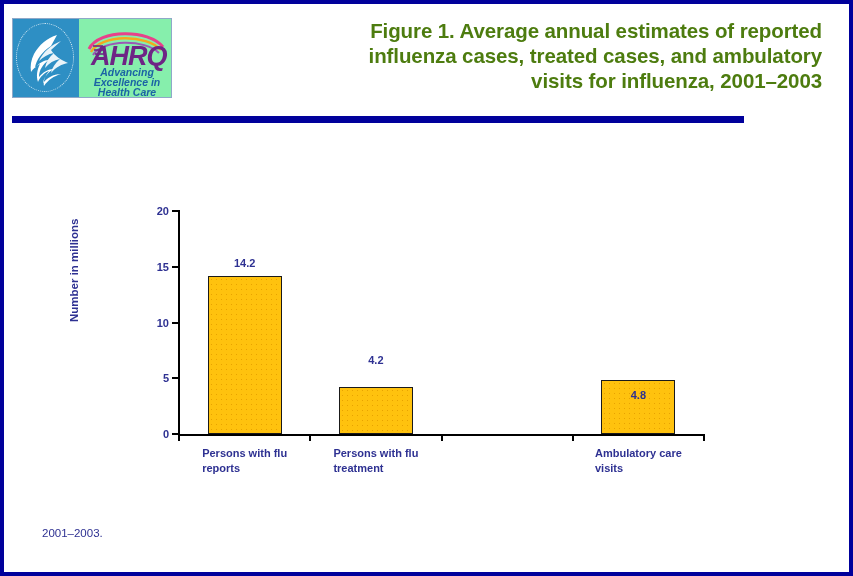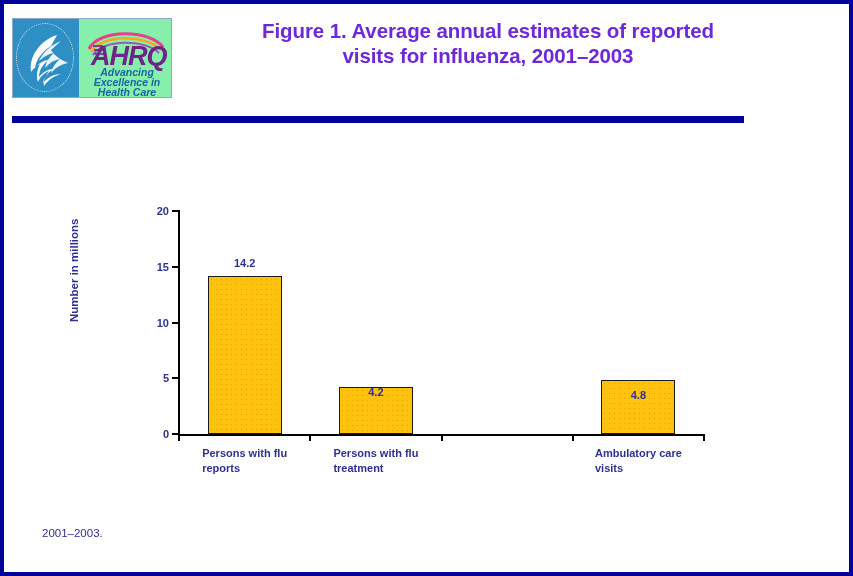--- a/index.html
+++ b/index.html
@@ -46,23 +46,23 @@
   #hhs-seal svg{position:absolute;left:4px;top:6px;}
   #ahrq-block{
     position:relative;
     flex:1 1 auto;
     background:#86efac;
     overflow:hidden;
   }
   #ahrq-block svg{position:absolute;left:0;top:0;}
 
   #fig-title{
-    position:absolute;left:159px;top:14px;width:650px;
-    text-align:center;
-    color:#6d28d9;
+    position:absolute;left:168px;top:14px;width:650px;
+    text-align:right;
+    color:#4d7c0f;
     font-size:20.5px;
     font-weight:bold;
     line-height:25px;
     letter-spacing:-.1px;
   }
   #header-rule{
     position:absolute;left:8px;top:112px;
     width:732px;height:7px;
     background:#00009B;
   }
@@ -172,20 +172,21 @@
             <text x="48" y="67" font-size="10.5">Excellence in</text>
             <text x="48" y="77" font-size="10.5">Health Care</text>
           </g>
         </svg>
       </div>
 
     </div>
 
     <div id="fig-title">
       <div>Figure 1. Average annual estimates of reported</div>
+      <div>influenza cases, treated cases, and ambulatory</div>
       <div>visits for influenza,  2001–2003</div>
     </div>
 
     <div id="header-rule"></div>
   </div>
 
   <div id="chart">
 
     <div id="y-axis-title">Number in millions</div>
 
@@ -208,21 +209,21 @@
         <div class="xtick" style="left: 261.5px;"></div>
         <div class="xtick" style="left: 392.75px;"></div>
         <div class="xtick" style="left: 524px;"></div>
         <div class="bar" style="left: 28.625px; width: 74px; height: 158.33px;"></div>
         <div class="bar-value" style="left: 65.625px; top: 45.67px;">14.2</div>
         <div class="cat-label" style="left: 65.625px; top: 235px;">
           <div>Persons with flu</div>
           <div>reports</div>
         </div>
         <div class="bar" style="left: 159.875px; width: 74px; height: 46.83px;"></div>
-        <div class="bar-value" style="left: 196.875px; top: 175px;">4.2</div>
+        <div class="bar-value" style="left: 196.875px; top: 143px;">4.2</div>
         <div class="cat-label" style="left: 196.875px; top: 235px;">
           <div>Persons with flu</div>
           <div>treatment</div>
         </div>
         <div class="bar" style="left: 422.375px; width: 74px; height: 53.52px;"></div>
         <div class="bar-value" style="left: 459.375px; top: 150.48px; margin-top: 28px;">4.8</div>
         <div class="cat-label" style="left: 459.375px; top: 235px;">
           <div>Ambulatory care</div>
           <div>visits</div>
         </div>

